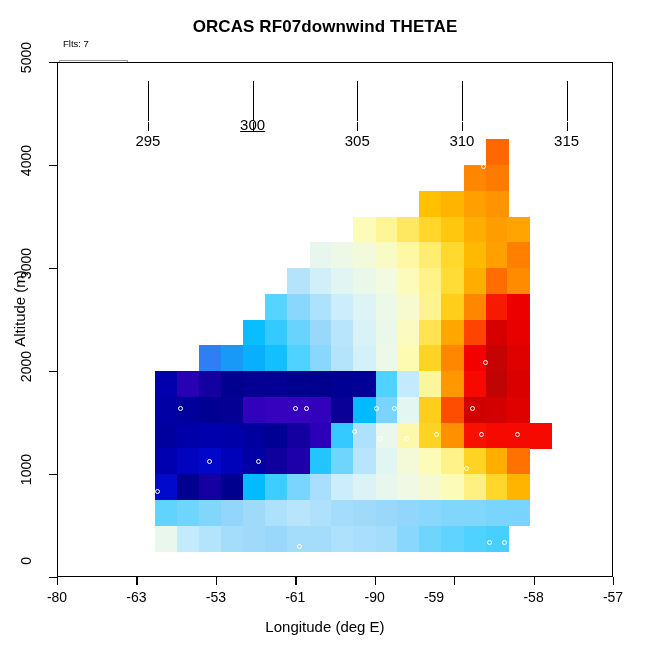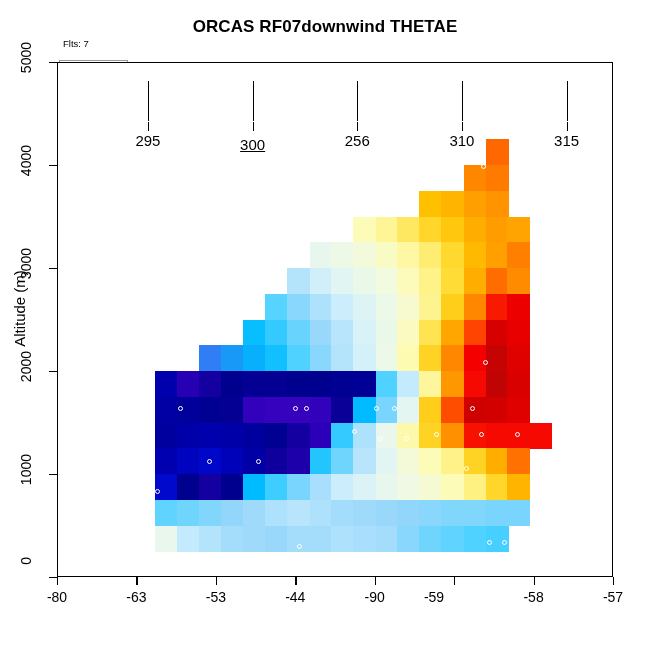--- a/index.html
+++ b/index.html
@@ -294,44 +294,45 @@
       <div class="mk" style="left: 303.3px; top: 498.08px;"></div>
       <div class="mk" style="left: 315.214px; top: 498.08px;"></div>
       <div class="mk" style="left: 324.746px; top: 498.08px;"></div>
       <div class="mk" style="left: 372.403px; top: 495.505px;"></div>
       <div class="mk" style="left: 386.7px; top: 498.08px;"></div>
       <div class="mk" style="left: 396.231px; top: 498.08px;"></div>
       <div class="mk" style="left: 426.414px; top: 297.745px;"></div>
       <div class="mk" style="left: 424.031px; top: 101.53px;"></div>
     </div>
 
+  <div id="xaxis-title">Longitude (deg E)</div>
   <div id="yaxis-title">Altitude (m)</div>
 <div class="cbtick" style="left: 147.96px; top: 122px;"></div>
     <div class="cbdiv" style="left: 147.96px; top: 81px;"></div>
     <div class="cblab" style="left: 147.96px; top: 132px;">295</div>
     <div class="cbtick" style="left: 252.627px; top: 122px;"></div>
     <div class="cbdiv" style="left: 252.627px; top: 81px;"></div>
-    <div class="cblab" style="left: 252.627px; top: 136px; text-decoration: underline;">300</div>
+    <div class="cblab" style="left: 252.627px; top: 116px; text-decoration: underline;">300</div>
     <div class="cbtick" style="left: 357.293px; top: 122px;"></div>
     <div class="cbdiv" style="left: 357.293px; top: 81px;"></div>
-    <div class="cblab" style="left: 357.293px; top: 132px;">256</div>
+    <div class="cblab" style="left: 357.293px; top: 132px;">305</div>
     <div class="cbtick" style="left: 461.96px; top: 122px;"></div>
     <div class="cbdiv" style="left: 461.96px; top: 81px;"></div>
     <div class="cblab" style="left: 461.96px; top: 132px;">310</div>
     <div class="cbtick" style="left: 566.627px; top: 122px;"></div>
     <div class="cbdiv" style="left: 566.627px; top: 81px;"></div>
     <div class="cblab" style="left: 566.627px; top: 132px;">315</div>
     <div class="xtick" style="left: 57px; top: 577px;"></div>
     <div class="xlab" style="left: 57px; top: 589px;">-80</div>
     <div class="xtick" style="left: 136.429px; top: 577px;"></div>
     <div class="xlab" style="left: 136.429px; top: 589px;">-63</div>
     <div class="xtick" style="left: 215.857px; top: 577px;"></div>
     <div class="xlab" style="left: 215.857px; top: 589px;">-53</div>
     <div class="xtick" style="left: 295.286px; top: 577px;"></div>
-    <div class="xlab" style="left: 295.286px; top: 589px;">-44</div>
+    <div class="xlab" style="left: 295.286px; top: 589px;">-61</div>
     <div class="xtick" style="left: 374.714px; top: 577px;"></div>
     <div class="xlab" style="left: 374.714px; top: 589px;">-90</div>
     <div class="xtick" style="left: 454.143px; top: 577px;"></div>
     <div class="xlab" style="left: 434px; top: 589px;">-59</div>
     <div class="xtick" style="left: 533.571px; top: 577px;"></div>
     <div class="xlab" style="left: 533.571px; top: 589px;">-58</div>
     <div class="xtick" style="left: 613px; top: 577px;"></div>
     <div class="xlab" style="left: 613px; top: 589px;">-57</div>
     <div class="ytick" style="left: 49px; top: 577px;"></div>
     <div class="ylab" style="left: 7px; top: 568px; width: 38px; text-align: right; transform: rotate(-90deg); transform-origin: 50% 50%;">0</div>

